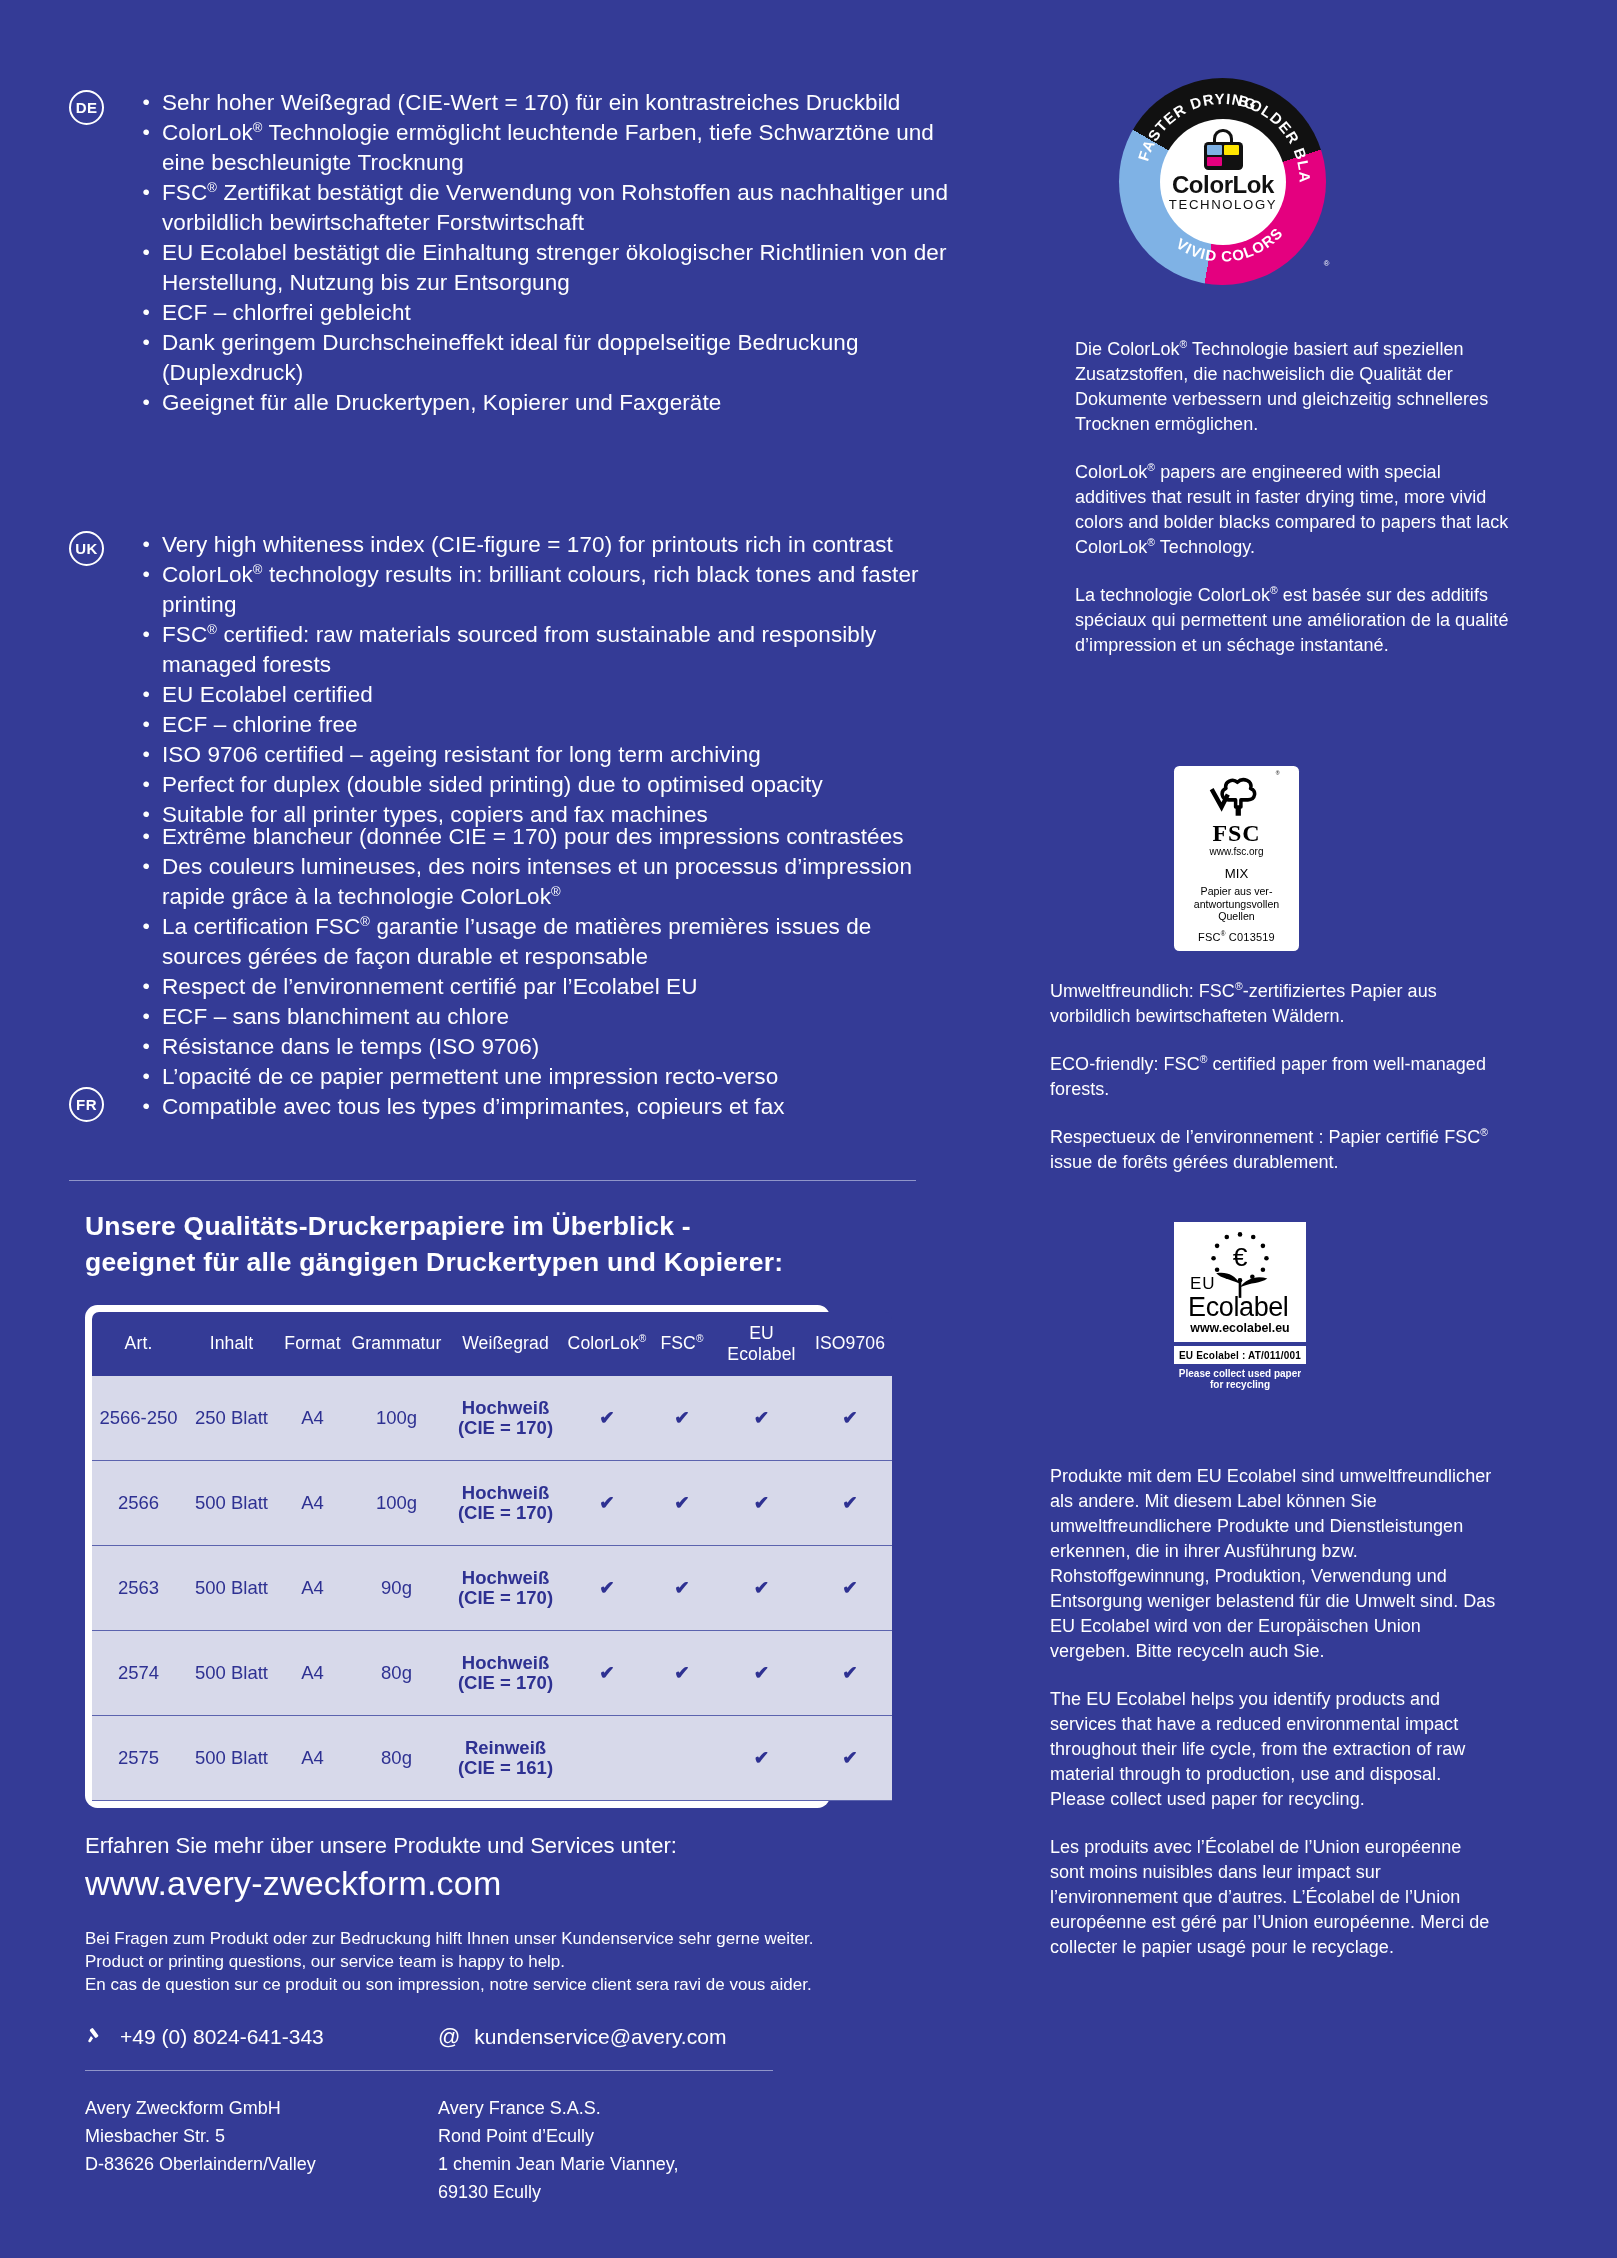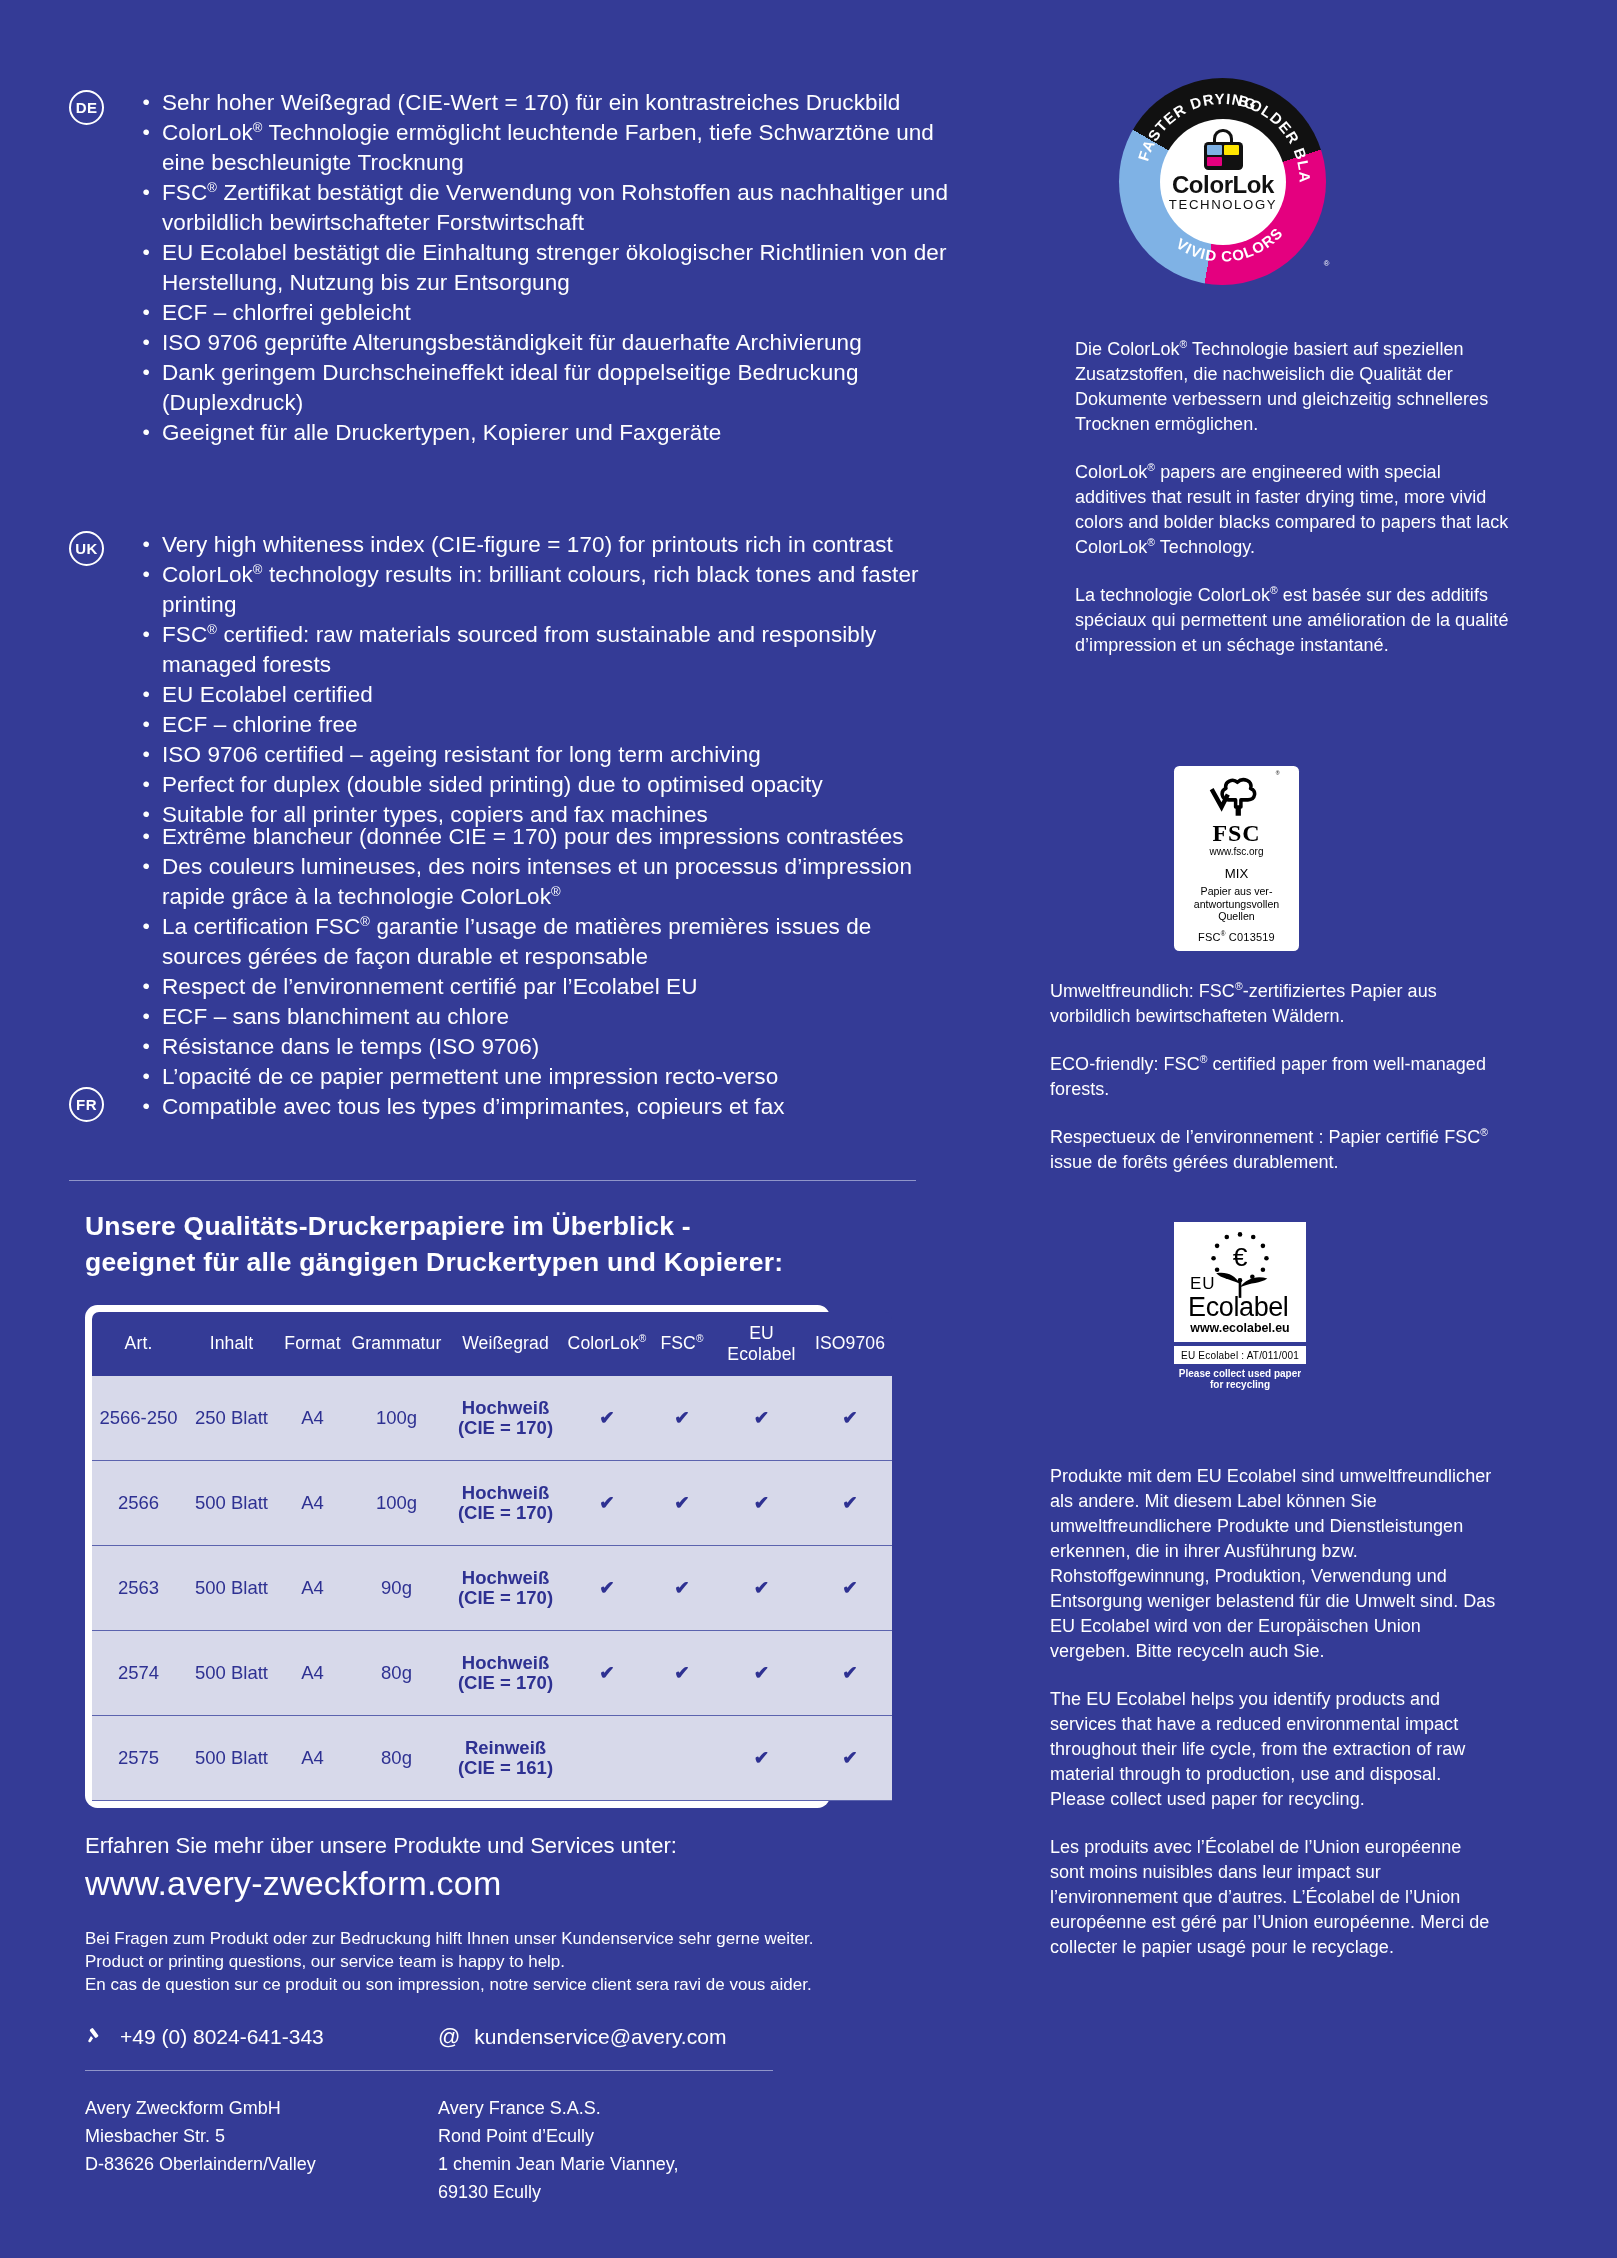--- a/index.html
+++ b/index.html
@@ -376,21 +376,21 @@
     font-size: 12.4px;
     font-weight: bold;
     line-height: 15px;
     margin-top: 0.9px;
   }
   .eco-code {
     width: 132px;
     background: #ffffff;
     color: #000000;
     font-size: 10px;
-    font-weight: normal;
+    font-weight: bold;
     text-align: center;
     padding: 3.5px 0;
     margin-top: 4.4px;
     box-sizing: border-box;
     letter-spacing: 0.2px;
   }
   .eco-collect {
     width: 132px;
     font-size: 10px;
     font-weight: bold;
@@ -408,21 +408,20 @@
   <div class="col-left">
 
     <div class="lang-block" id="de-block" style="position:absolute; top:88px; left:0; width:882px;">
       <div class="lang-badge">DE</div>
       <ul class="bullets">
         <li><span>Sehr hoher Weißegrad (CIE-Wert = 170) für ein kontrastreiches Druckbild</span></li>
         <li><span>ColorLok<sup class="reg">®</sup> Technologie ermöglicht leuchtende Farben, tiefe Schwarztöne und eine beschleunigte Trocknung</span></li>
         <li><span>FSC<sup class="reg">®</sup> Zertifikat bestätigt die Verwendung von Rohstoffen aus nachhaltiger und vorbildlich bewirtschafteter Forstwirtschaft</span></li>
         <li><span>EU Ecolabel bestätigt die Einhaltung strenger ökologischer Richtlinien von der Herstellung, Nutzung bis zur Entsorgung</span></li>
         <li><span>ECF – chlorfrei gebleicht</span></li>
-        <li><span>ISO 9706 geprüfte Alterungsbeständigkeit für dauerhafte Archivierung</span></li>
         <li><span>Dank geringem Durchscheineffekt ideal für doppelseitige Bedruckung (Duplexdruck)</span></li>
         <li><span>Geeignet für alle Druckertypen, Kopierer und Faxgeräte</span></li>
       </ul>
     </div>
 
     <div class="lang-block" id="uk-block" style="position:absolute; top:503px; left:0; width:882px;">
       <div class="lang-badge">UK</div>
       <ul class="bullets">
         <li><span>Very high whiteness index (CIE-figure = 170) for printouts rich in contrast</span></li>
         <li><span>ColorLok<sup class="reg">®</sup> technology results in: brilliant colours, rich black tones and faster printing</span></li>

